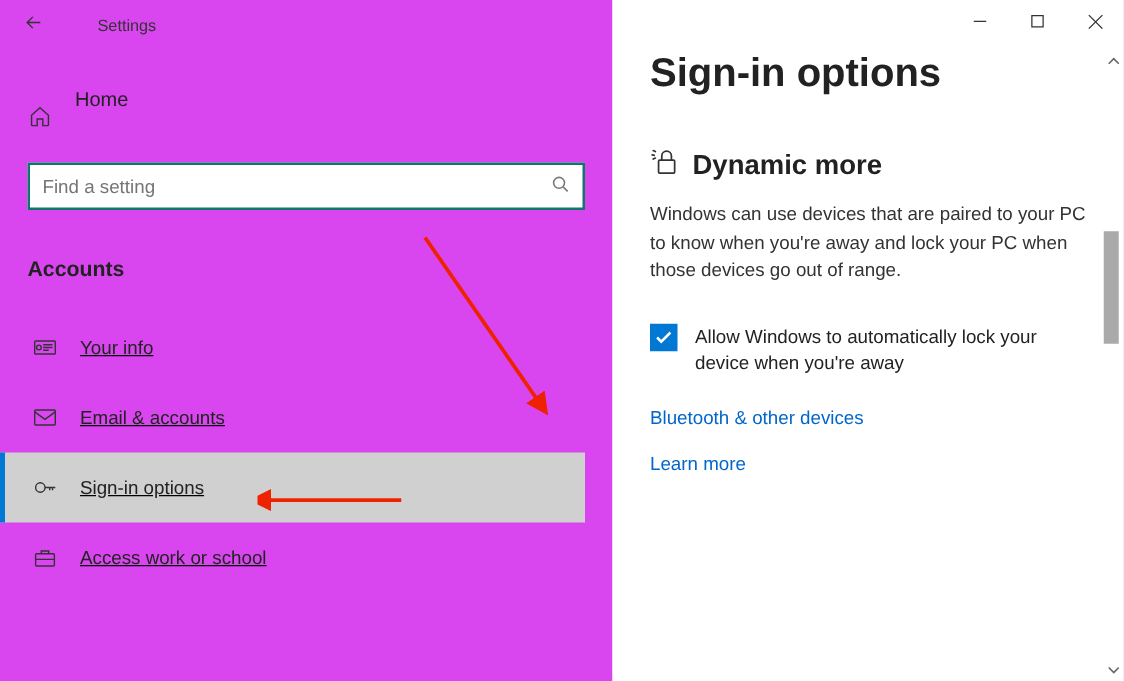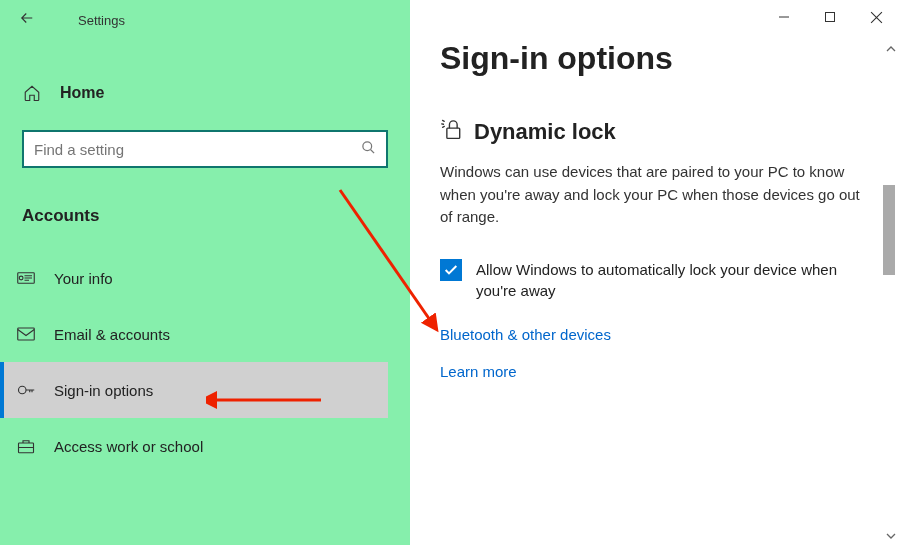--- a/index.html
+++ b/index.html
@@ -1,31 +1,31 @@
 <!DOCTYPE html>
 <html><head>
   <meta charset="utf-8">
   <style>
     * { margin: 0; padding: 0; box-sizing: border-box; font-family: "Segoe UI", Arial, sans-serif; }
     body { width: 899px; height: 545px; background: #fff; overflow: hidden; display: flex; }
 
     
-    .sidebar { width: 410px; background: #86efac; height: 100%; display: flex; flex-direction: column; position: relative; }
+    .sidebar { width: 490px; background: #d946ef; height: 100%; display: flex; flex-direction: column; position: relative; }
     .titlebar { display: flex; align-items: center; height: 40px; padding: 0 18px; }
     .back-arrow { width: 30px; font-size: 18px; color: #333; cursor: pointer; }
     .app-title { font-size: 13px; color: #333; margin-left: 30px; }
     .side-body { padding: 32px 22px 0 22px; }
-    .home-row { display: flex; align-items: center; gap: 18px; height: 42px; cursor: pointer; font-weight: bold; }
+    .home-row { display: flex; gap: 18px; height: 42px; cursor: pointer; }
     .home-label { font-size: 16px; color: #222; }
     .search-box { margin-top: 16px; border: 2px solid #0f766e; height: 38px; display: flex; align-items: center; padding: 0 10px; background: #fff; }
     .search-input { flex: 1; border: none; outline: none; font-size: 15px; color: #666; background: transparent; }
     .search-icon { color: #666; font-size: 14px; }
     .category { font-size: 17px; font-weight: 600; margin-top: 38px; margin-bottom: 24px; color: #222; }
     .nav-list { margin-left: -22px; }
-    .nav-item { display: flex; align-items: center; height: 56px; padding-left: 12px; cursor: pointer; gap: 18px; border-left: 4px solid transparent; }
+    .nav-item { display: flex; align-items: center; height: 56px; padding-left: 22px; cursor: pointer; gap: 18px; border-left: 4px solid transparent; text-decoration: underline; }
     .nav-item.active { background: #d0d0d0; border-left: 4px solid #0078d4; }
     .nav-label { font-size: 15px; color: #222; }
     .nav-icon { width: 20px; display: flex; align-items: center; justify-content: center; color: #333; }
 
     
     .content { flex: 1; background: #fff; padding: 0; position: relative; height: 100%; }
     .window-controls { position: absolute; top: 0; right: 0; display: flex; }
     .window-btn { width: 46px; height: 34px; display: flex; align-items: center; justify-content: center; cursor: pointer; }
     .content-body { padding: 40px 30px 0 30px; }
     .page-title { font-size: 32px; font-weight: 600; color: #222; margin-bottom: 40px; }
@@ -148,21 +148,21 @@
     <h1 class="page-title">Sign-in options</h1>
 
     <div class="section-title">
       <span>
         <svg width="24" height="24" viewBox="0 0 28 28" fill="none" stroke="#333" stroke-width="1.6">
           <path d="M3 4l2 1M2 8l2 .5M3 12l2-1" stroke-linecap="round"></path>
           <rect x="8" y="13" width="15" height="12" rx="1"></rect>
           <path d="M11 13V9a4.5 4.5 0 019 0v4"></path>
         </svg>
       </span>
-      <span>Dynamic lock</span>
+      <span>Dynamic more</span>
     </div>
 
     <p class="section-desc">Windows can use devices that are paired to your PC to know when you're away and lock your PC when those devices go out of range.</p>
 
     <div class="checkbox-row">
       <div class="checkbox">
         <svg width="16" height="16" viewBox="0 0 24 24" fill="none" stroke-width="3">
             <path d="M4 12l5 5L20 6"></path>
           </svg>
       </div>

